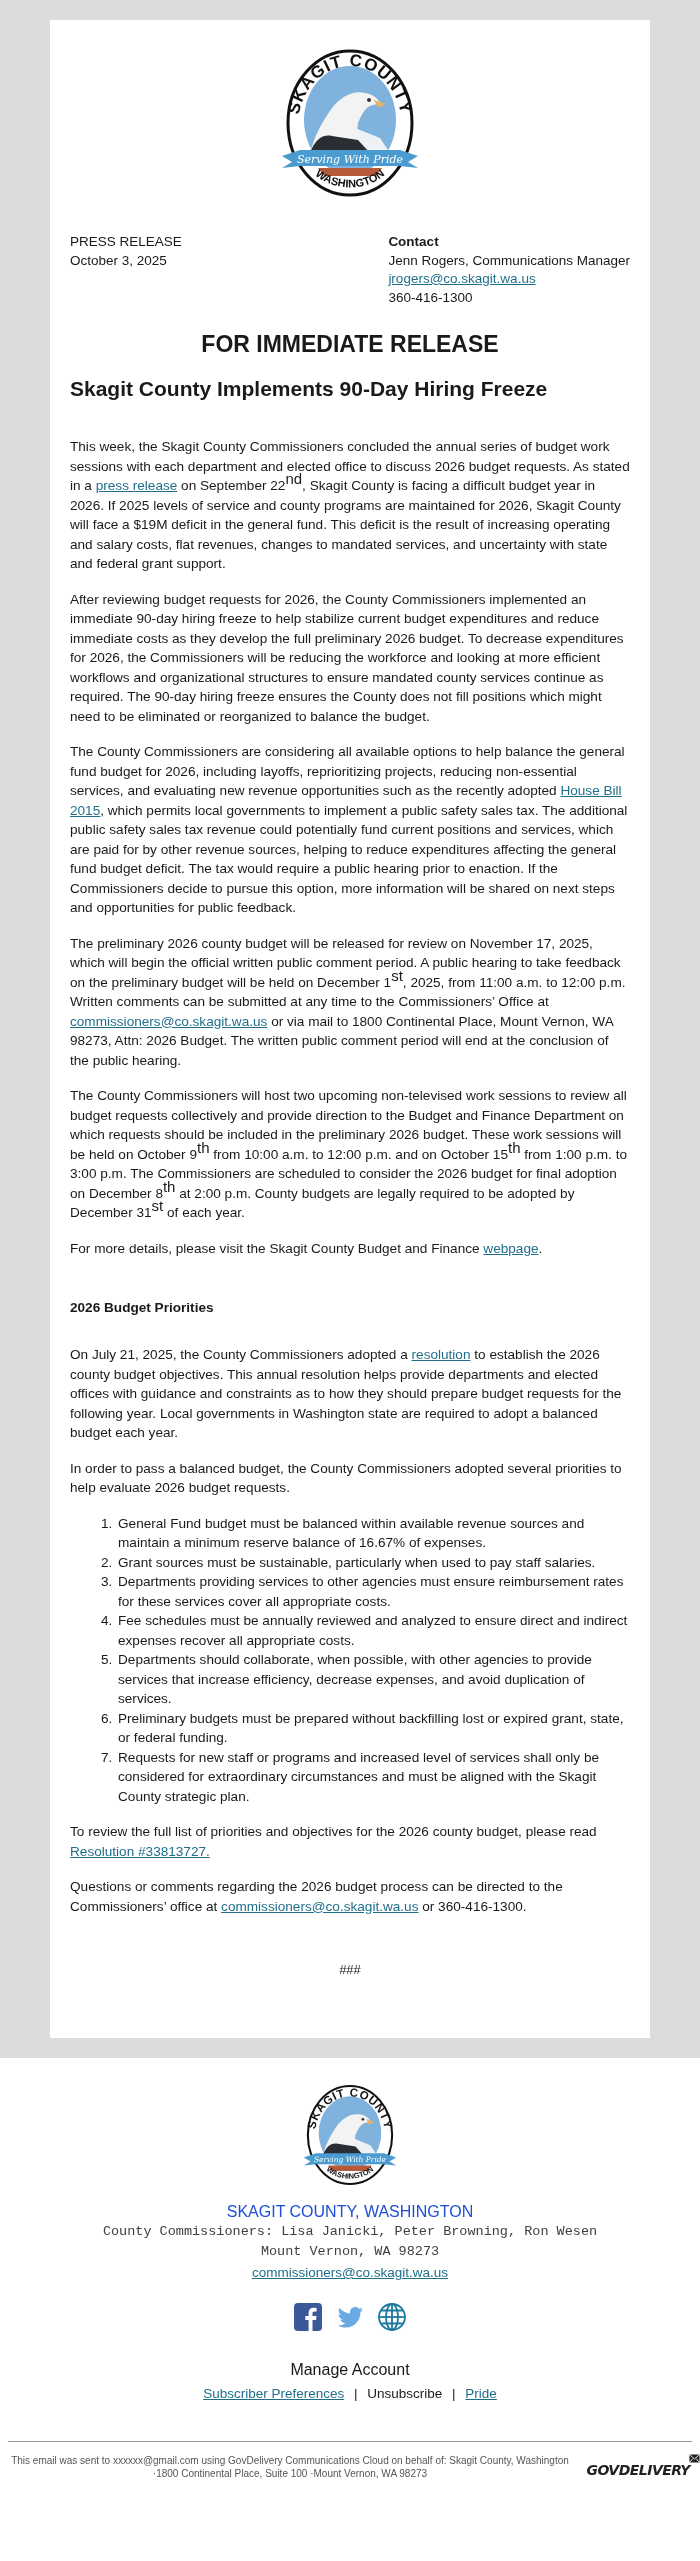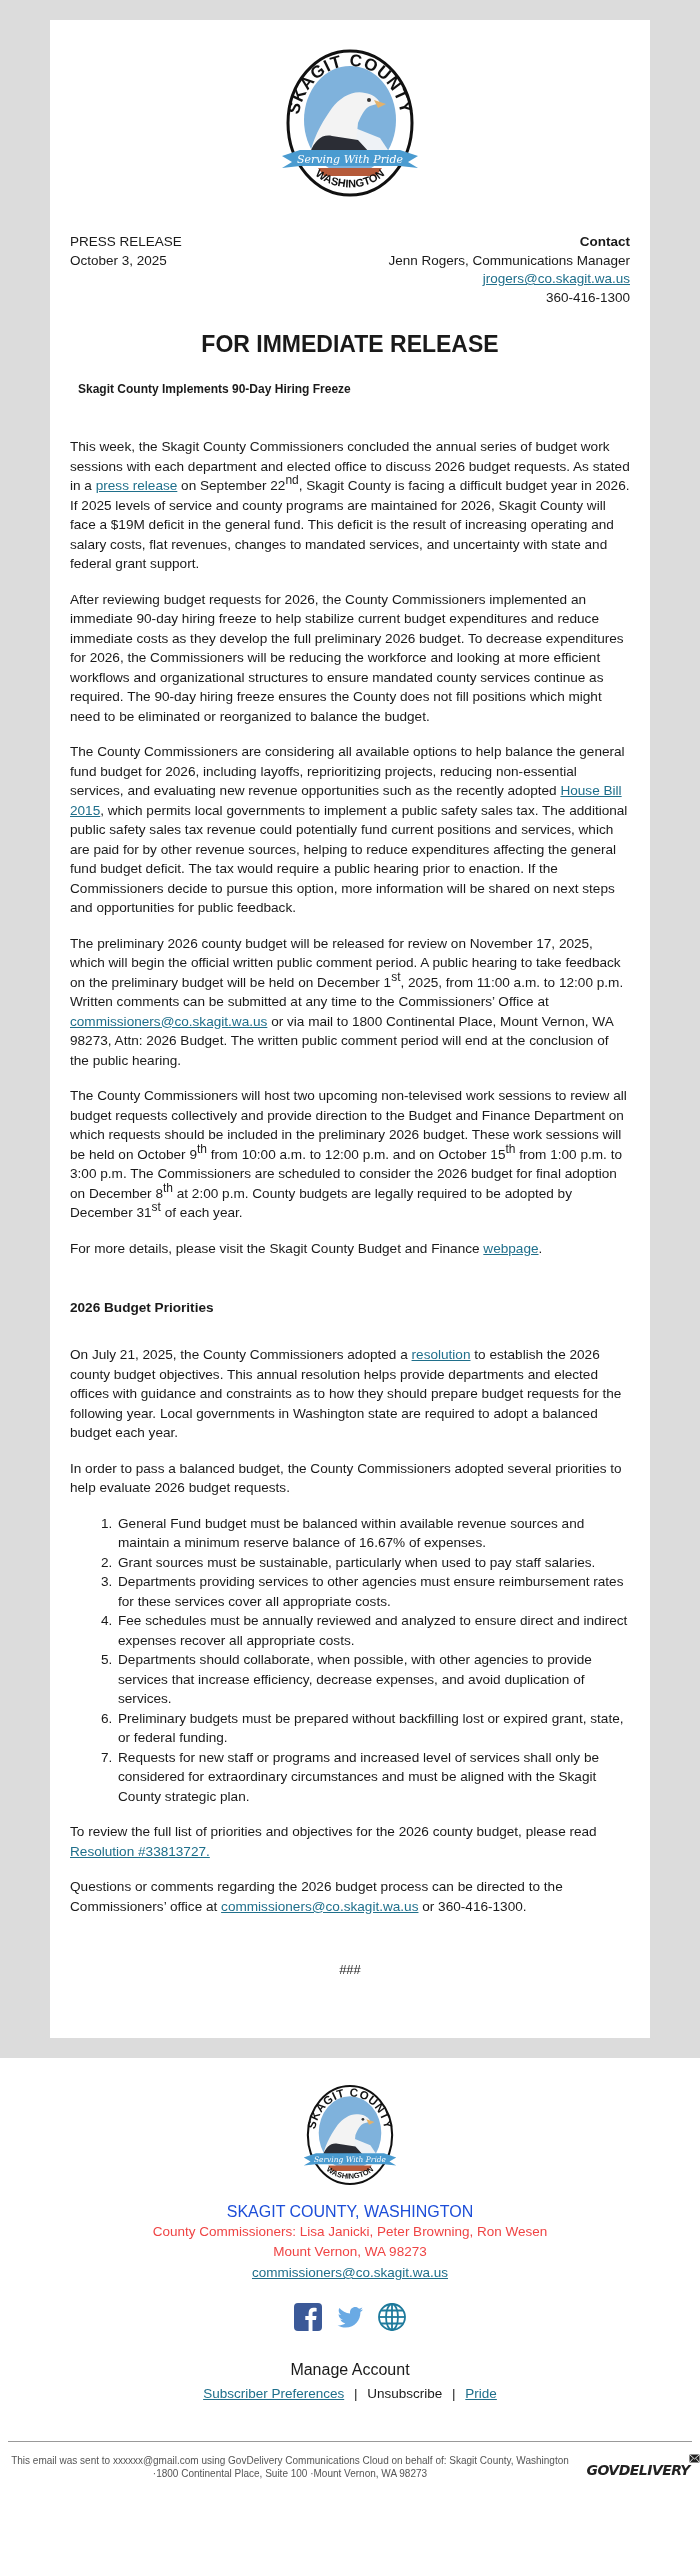--- a/index.html
+++ b/index.html
@@ -22,43 +22,43 @@
   }
   .logo-wrap { display: flex; justify-content: center; }
   .logo { width: 160px; height: 150px; display: block; }
   .meta {
     display: flex;
     justify-content: space-between;
     margin-top: 35px;
     font-size: 13.5px;
     line-height: 18.5px;
   }
-  .meta .right { text-align: right; }
+  .meta .right { text-align: left; }
   .meta b { font-weight: bold; }
   a { color: #1f6f8b; text-decoration: underline; }
   h1.release {
     text-align: center;
     font-size: 23px;
     font-weight: bold;
     margin: 23px 0 0 0;
     line-height: 28px;
   }
   h2.headline {
-    font-size: 12px;
-    font-weight: bold;
-    margin: 20px 0 0 8px;
+    font-size: 21px;
+    font-weight: bold;
+    margin: 20px 0 0 0;
     line-height: 22px;
   }
   p.body {
     font-size: 13.6px;
     line-height: 19.5px;
     margin: 0 0 16px 0;
   }
   .first-p { margin-top: 37px !important; }
-  sup { font-size: 12px; line-height: 0; vertical-align: super; text-align: right; }
+  sup { font-size: 15px; line-height: 0; vertical-align: super; text-align: right; }
   h3.section {
     font-size: 13.6px;
     font-weight: bold;
     margin: 40px 0 28px 0;
     line-height: 19px;
   }
   ol.priorities {
     margin: 0 0 16px 0;
     padding-left: 46px;
     font-size: 13.6px;
@@ -77,21 +77,22 @@
   .footer .logo { width: 110px; height: 102px; margin: 0 auto; }
   .footer .org {
     font-size: 16px;
     margin-top: 16px;
     line-height: 20px;
     color: #1d4ed8;
   }
   .footer .line {
     font-size: 13.5px;
     line-height: 20px;
-    color: #ef4444;
+    color: #404040;
+    font-family: Liberation Mono, monospace;
   }
   .footer .email { margin-top: 3px; font-size: 13.5px; }
   .social {
     display: flex; justify-content: center; gap: 12px;
     margin-top: 22px;
   }
   .social span { width: 30px; height: 30px; display: inline-block; }
   .manage {
     font-size: 16px;
     margin-top: 28px;

